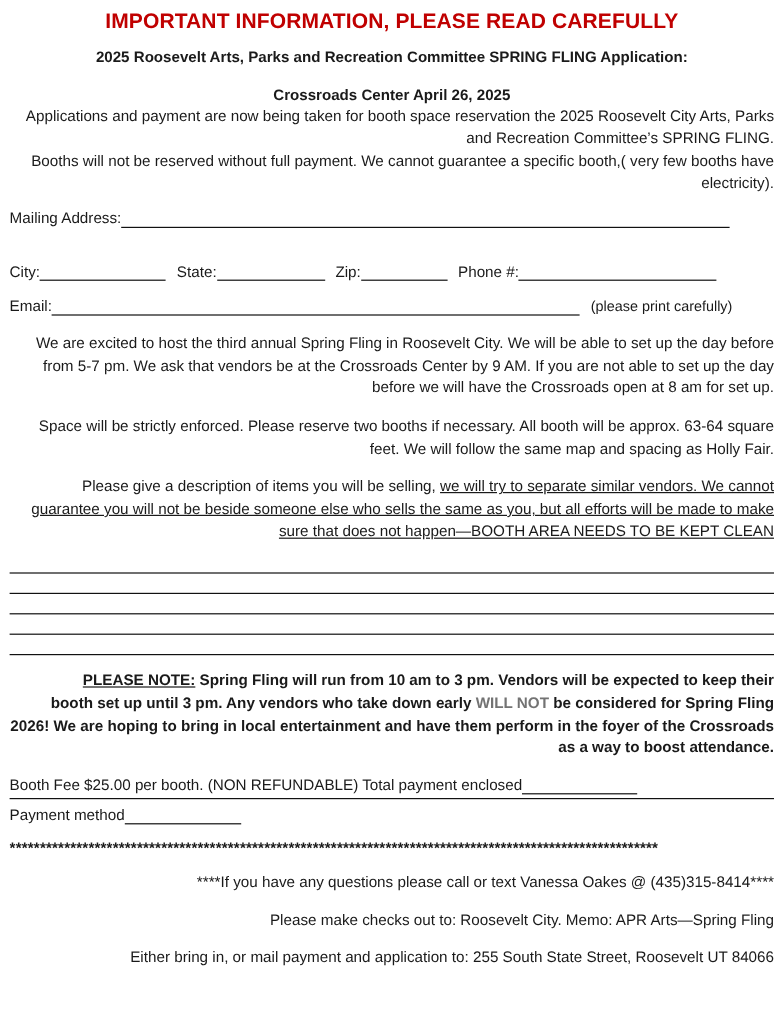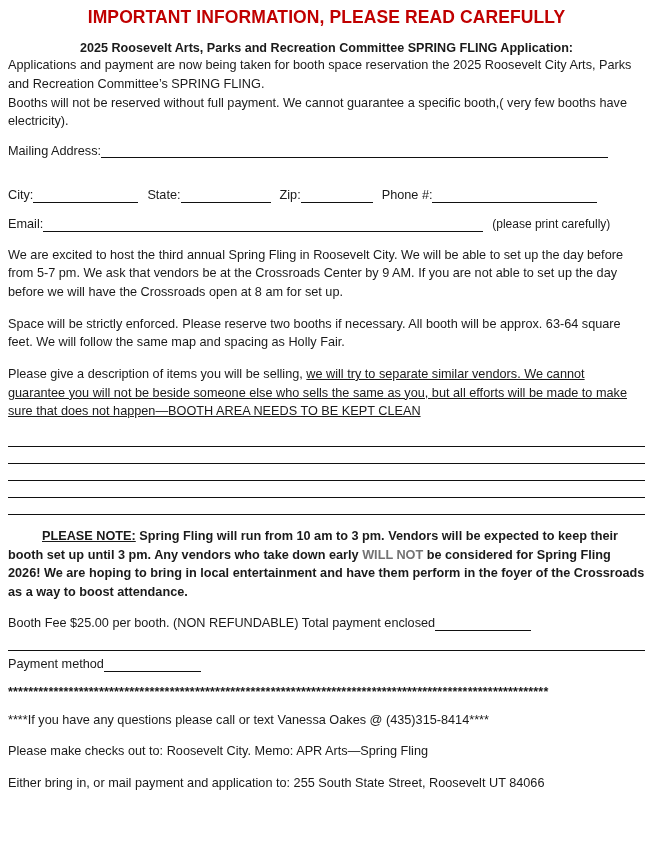--- a/index.html
+++ b/index.html
@@ -51,21 +51,21 @@
     line-height: 1.3;
     color: #1a1a1a;
   }
 
   
   p.body {
     font-size: 12.7px;
     line-height: 1.47;
     margin: 0;
     color: #1a1a1a;
-    text-align: left;
+    text-align: right;
   }
   .sp-top-18 { margin-top: 18px; }
   .sp-top-14 { margin-top: 14px; }
   .sp-top-12 { margin-top: 12px; }
 
   .u { text-decoration: underline; }
   .b { font-weight: bold; padding-left: 34px; }
   .red-bold { color: #737373; font-weight: bold; margin-top: 44px; }
   .bold-note { font-weight: bold; }
 
@@ -103,21 +103,21 @@
     height: 16px;
     width: 637px;
   }
 
   
   .fee-row {
     font-size: 12.7px;
     line-height: 1.35;
     white-space: nowrap;
     border-bottom: 1px solid #111;
-    padding-bottom: 18px;
+    padding-bottom: 2px;
     width: 637px;
     box-sizing: border-box;
   }
   .fee-rule {
     display: inline-block;
     border-bottom: 1.6px solid #111;
     width: 96px;
     height: 13px;
     vertical-align: bottom;
     margin-bottom: 1px;
@@ -152,20 +152,21 @@
 </style>
 </head>
 <body>
 
 <div class="page">
 
   <h1 class="title-red">IMPORTANT INFORMATION, PLEASE READ CAREFULLY</h1>
 
   <div class="subtitle">2025 Roosevelt Arts, Parks and Recreation Committee SPRING FLING Application:</div>
 
+  <div class="subtitle2">Crossroads Center April 26, 2025</div>
 
   <p class="body sp-top-18">Applications and payment are now being taken for booth space reservation the 2025 Roosevelt City Arts, Parks and Recreation Committee’s SPRING FLING.</p>
 
   <p class="body sp-top-14">Booths will not be reserved without full payment. We cannot guarantee a specific booth,( very few booths have electricity).</p>
 
 
   <div class="field-row sp-top-12" style="margin-top:12px;">
     <span class="field-label">Mailing Address:</span><span class="rule rule-mail"></span>
   </div>
 

